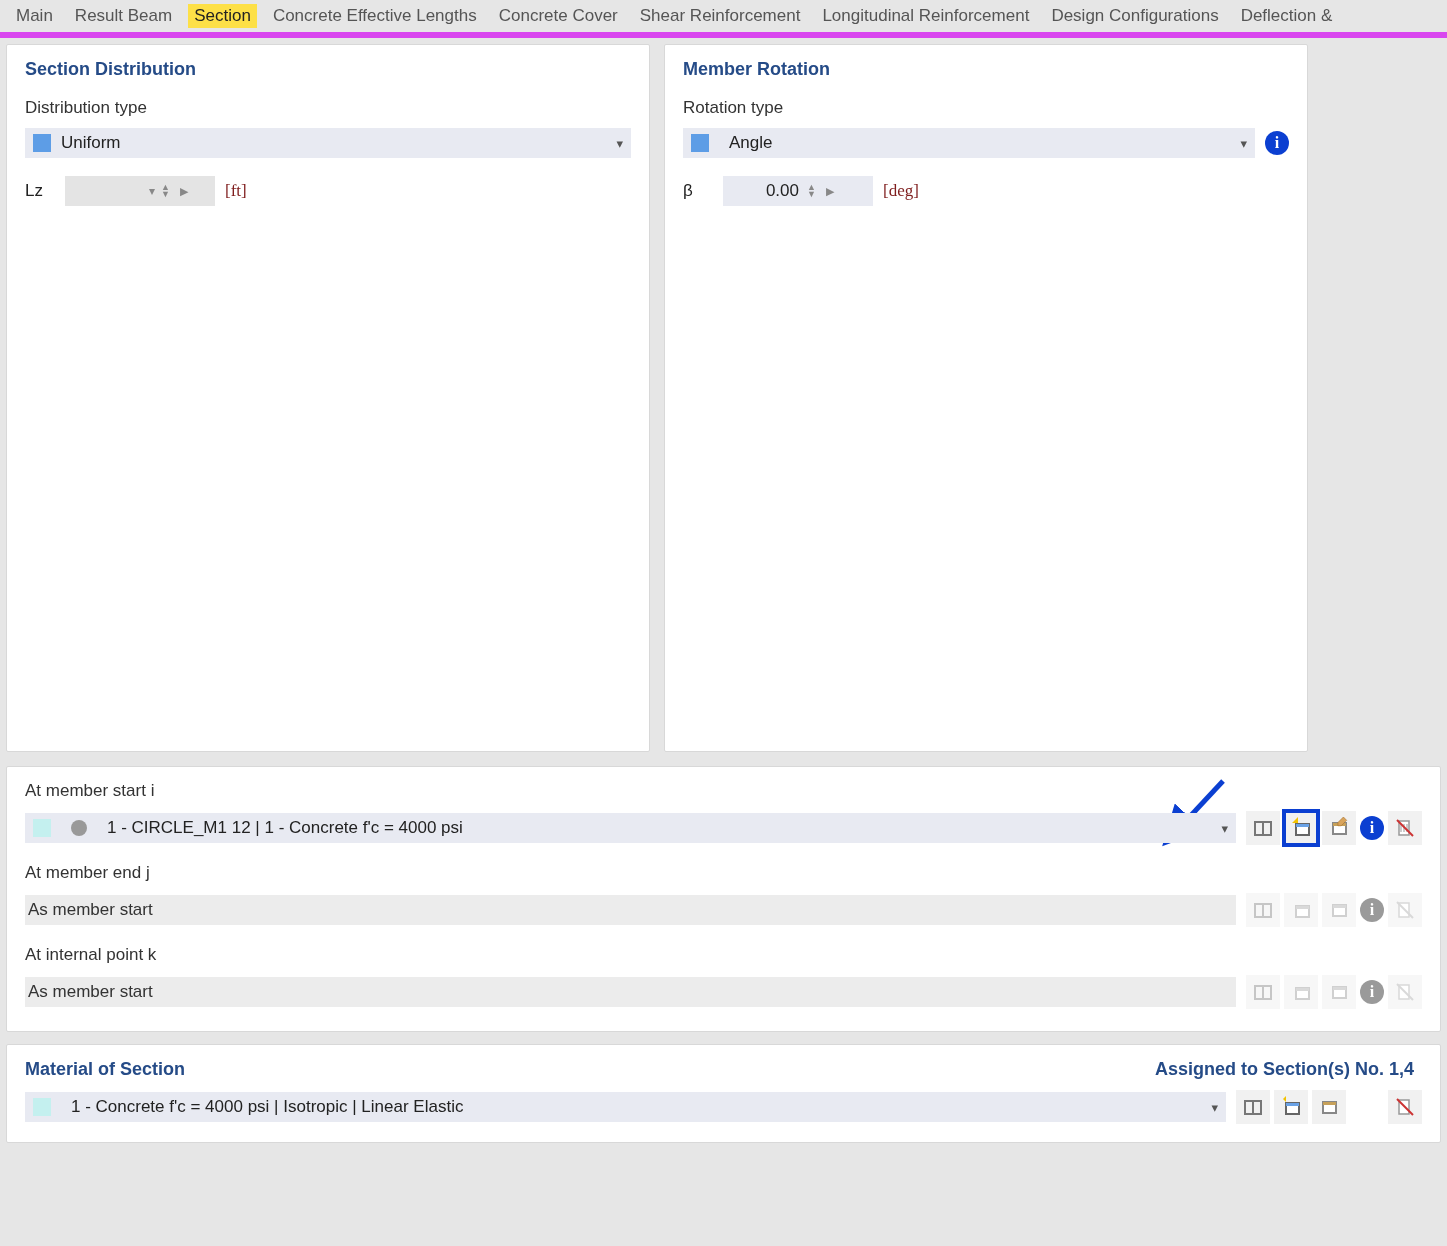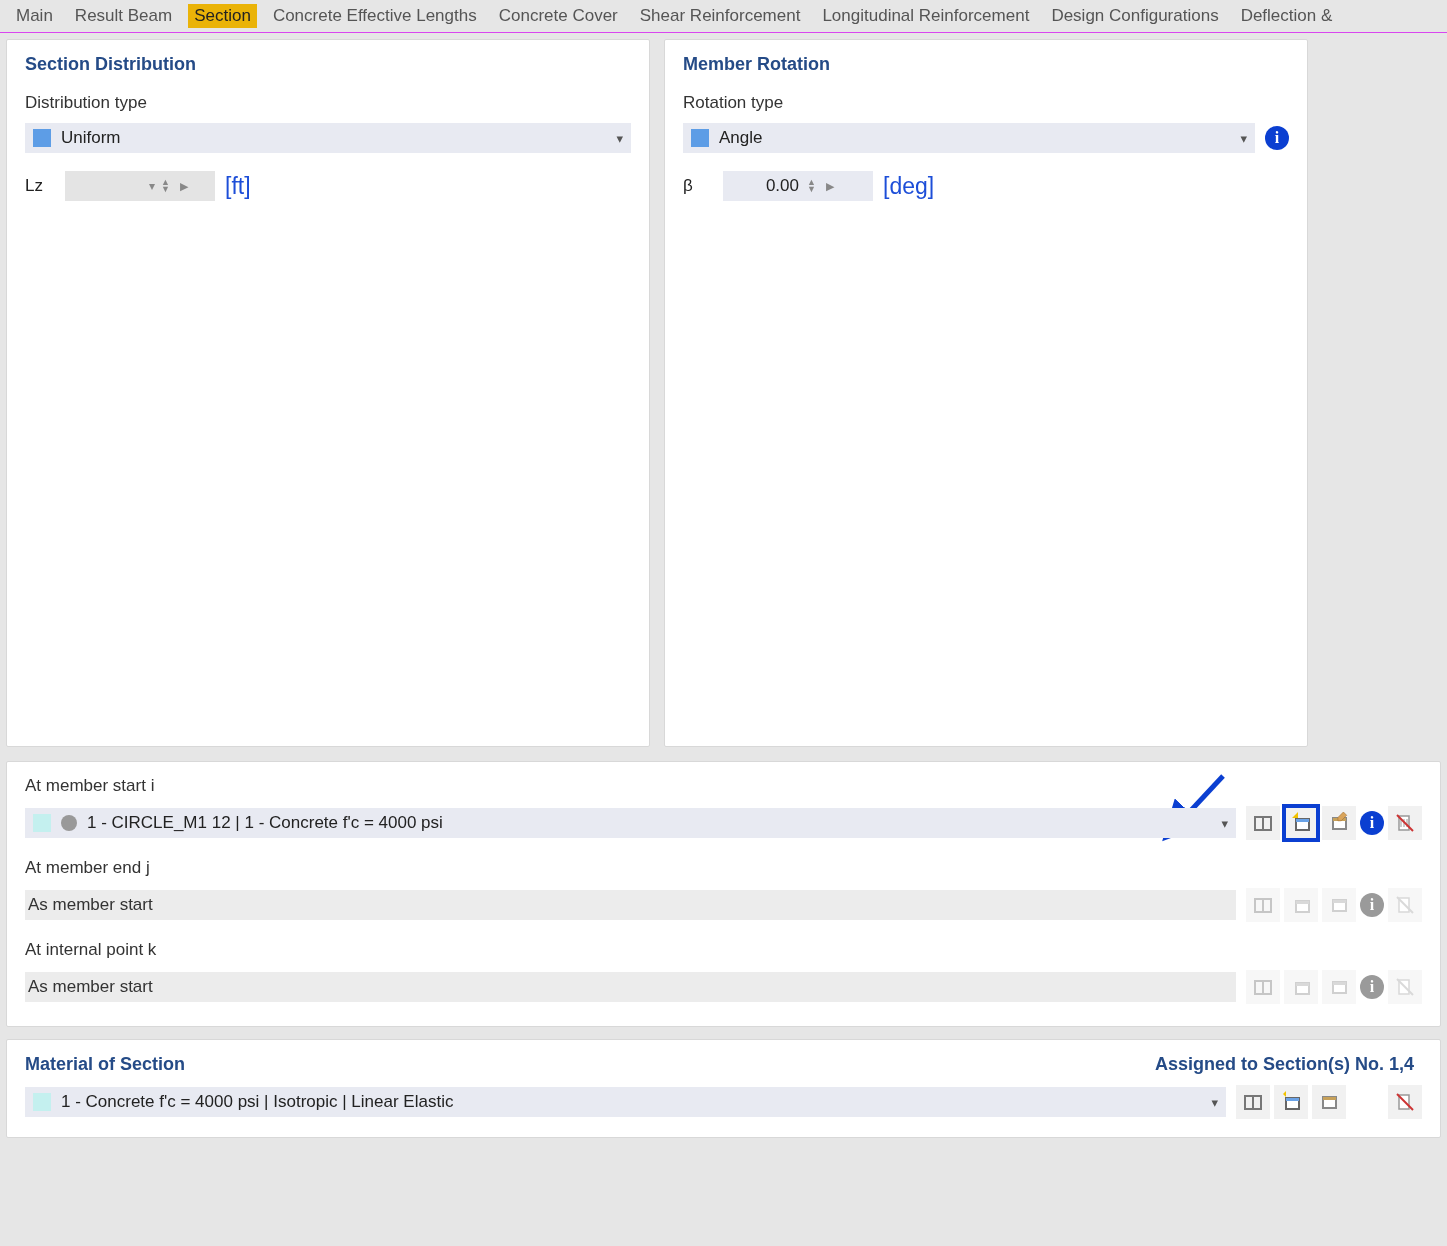--- a/index.html
+++ b/index.html
@@ -9,32 +9,32 @@
     font-size: 16px;
     background: #e6e6e6;
     color: #333;
     width: 1447px;
   }
   .tabs {
     display: flex;
     gap: 10px;
     padding: 4px 10px;
     background: #e6e6e6;
-    border-bottom: 1px solid #d946ef;
+    border-bottom: 6px solid #d946ef;
     font-size: 17px;
     white-space: nowrap;
     overflow: hidden;
   }
   .tab {
     padding: 2px 6px;
     color: #555;
     cursor: pointer;
   }
   .tab.active {
-    background: #eab308;
+    background: #fde047;
     color: #222;
   }
   .content {
     background: #e6e6e6;
     padding: 6px;
   }
   .row2 {
     display: flex;
     gap: 14px;
     margin-bottom: 14px;
@@ -118,32 +118,32 @@
     border:none; background:transparent;
     width: 70px;
     text-align: right;
     font-size: 17px;
     outline:none;
     color:#222;
   }
   .mini-caret { font-size: 12px; color:#888; }
   .spinner { display:flex; flex-direction:column; line-height:7px; color:#888; font-size:9px; }
   .play { color:#888; font-size:11px; margin-left:4px;}
-  .unit { color:#1d4ed8; font-size:23px; }
+  .unit { color:#7f1d1d; font-size:17px;font-family:Liberation Serif, serif; }
   .info-icon {
     width: 24px; height: 24px; border-radius: 50%;
     background:#0b3fd1; color:#fff;
     display:inline-flex; align-items:center; justify-content:center;
     font-weight:bold; font-family: Georgia, serif;
     font-size: 16px;
     cursor:pointer;
   }
   .info-icon.gray { background:#9a9a9a; }
   .select-row { display:flex; align-items:center; gap:10px; }
-  .select-grow { flex:1; }
+  .select-grow { flex:1;gap:20px; }
   .circle-mark {
     width:16px; height:16px; border-radius:50%;
     background:#999; display:inline-block;
   }
   .btn-strip { display:flex; gap:4px; align-items:center; }
   .tool {
     width:34px; height:34px;
     background:#f1f1f1;
     display:inline-flex; align-items:center; justify-content:center;
     cursor:pointer;

